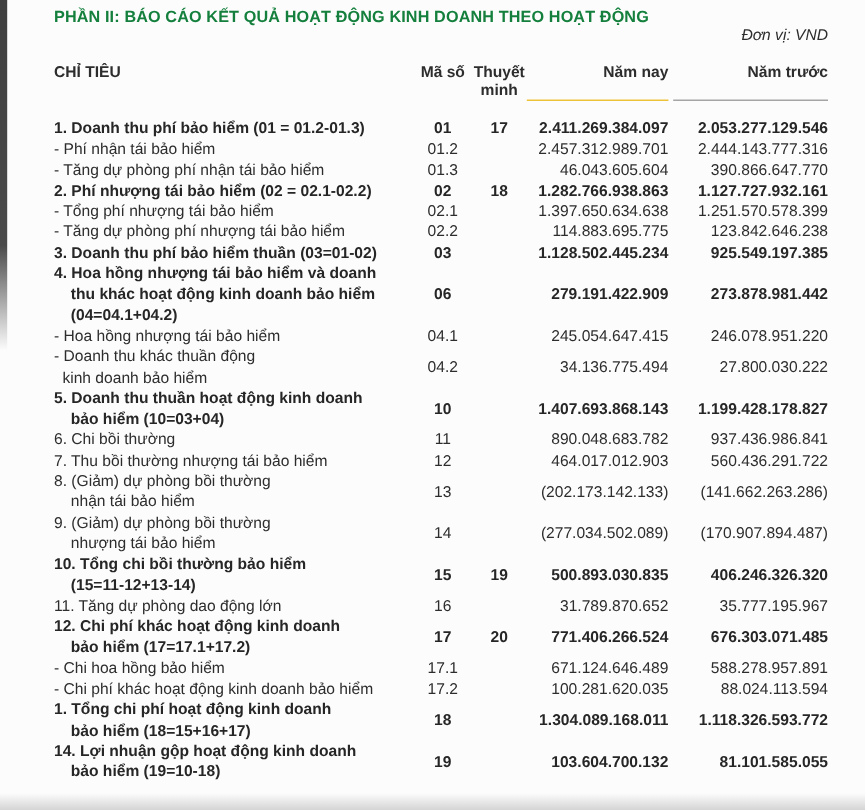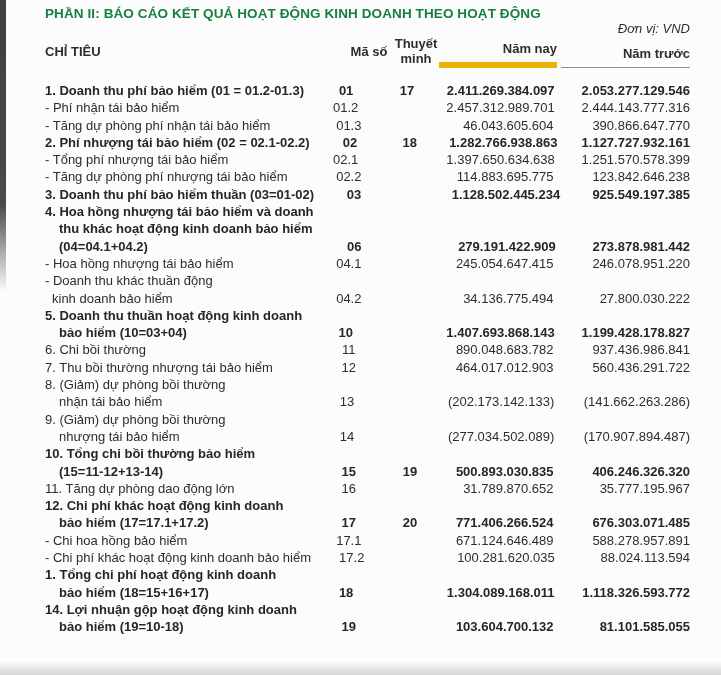--- a/index.html
+++ b/index.html
@@ -9,29 +9,29 @@
     font-family:"Liberation Sans", sans-serif;
     color:#2d2d2d;
     position:relative;
     overflow:hidden;
   }
   .page { padding:6px 31px 0 45px; position:relative; }
 
   .title { font-weight:bold; font-size:13.5px; letter-spacing:0.1px; color:#15803d; }
   .unit  { text-align:right; font-style:italic; font-size:13px; }
 
-  .thead { display:flex; align-items:flex-end; font-weight:bold; font-size:13px; }
+  .thead { display:flex; margin-top:16px; font-weight:bold; font-size:13px; }
   .h-label { width:300px; padding-bottom:9px; }
   .h-code  { width:48px;  text-align:center; padding-bottom:9px; }
   .h-note  { width:46px;  text-align:center; padding-bottom:2px; line-height:15px; }
-  .h-now   { width:118px; text-align:right;  padding-bottom:6px; border-bottom:6px solid #eab308; }
+  .h-now   { width:118px; text-align:right;  padding-bottom:6px; border-bottom:1px solid #eab308; }
   .h-prev  { width:129px; margin-left:4px; text-align:right; padding-bottom:6px; border-bottom:1px solid #8f8f8f; }
 
   .tbody { margin-top:14px; }
-  .row { display:flex; align-items:flex-end; font-size:13px; line-height:17.3px;gap:20px; }
+  .row { display:flex; align-items:center; font-size:13px; line-height:17.3px; }
   .row.bold { font-weight:bold; color:#262626; }
   .c-label { width:300px; }
   .c-label .lline { white-space:nowrap; }
   .c-code  { width:48px;  text-align:center; }
   .c-note  { width:46px;  text-align:center; }
   .c-now   { width:118px; text-align:right; white-space:nowrap; }
   .c-prev  { width:133px; text-align:right; white-space:nowrap; }
 
   .left-strip {
     position:absolute; left:0; top:0; width:6px; height:292px;

